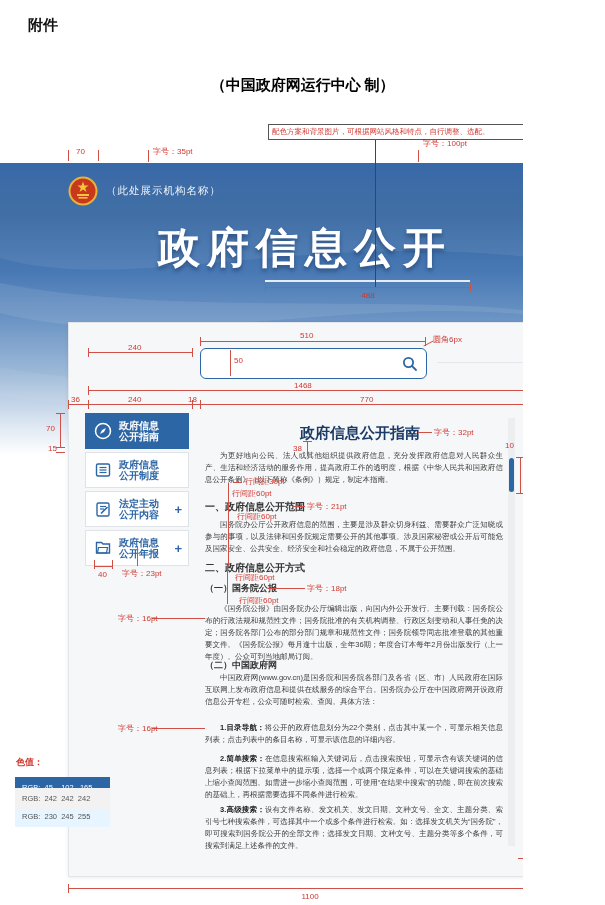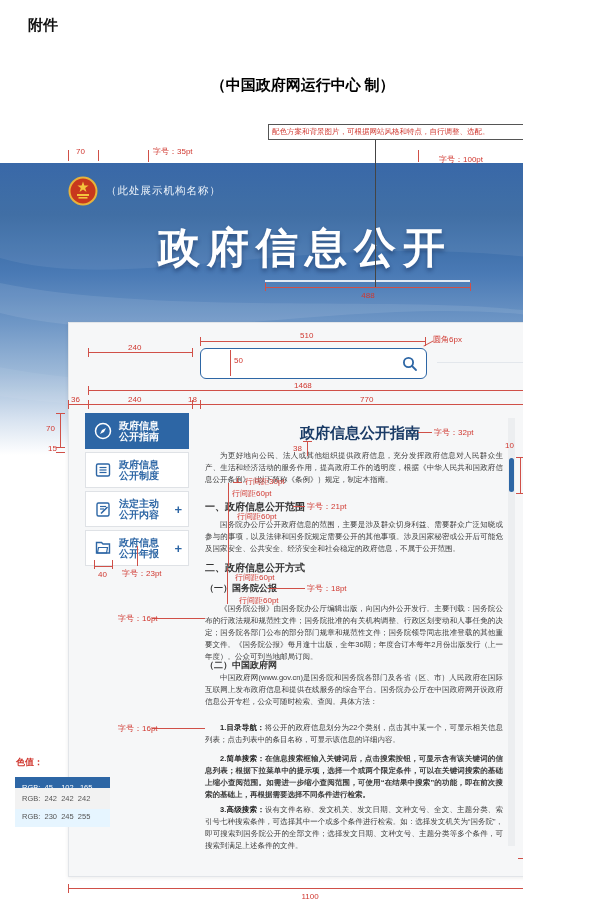--- a/index.html
+++ b/index.html
@@ -68,21 +68,21 @@
   <div class="abs note-box">配色方案和背景图片，可根据网站风格和特点，自行调整、选配。</div>
   <div class="abs doc-sub">（中国政府网运行中心 制）</div>
   <div class="vl kl" style="left:375px;top:139px;height:148px;"></div>
 
   <div class="vl" style="left:68px;top:150px;height:11px;"></div>
   <div class="vl" style="left:98px;top:150px;height:11px;"></div>
   <div class="ann" style="left:76px;top:147px;">70</div>
   <div class="vl" style="left:148px;top:150px;height:12px;"></div>
   <div class="ann" style="left:153px;top:147px;">字号：35pt</div>
   <div class="vl" style="left:418px;top:150px;height:12px;"></div>
-  <div class="ann" style="left:423px;top:155px;margin-left:16px;">字号：100pt</div>
+  <div class="ann" style="left:423px;top:139px;">字号：100pt</div>
 
   <div class="abs banner-bg">
     <svg width="605" height="292" style="position:absolute;left:0;top:0">
       <path d="M0,95 C140,135 330,55 605,105 L605,0 L0,0 Z" fill="#ffffff" opacity="0.07"></path>
       <path d="M0,150 C180,195 400,115 605,165 C500,120 200,160 0,120 Z" fill="#ffffff" opacity="0.09"></path>
       <path d="M-20,230 C200,270 430,190 620,240 C480,200 180,245 -20,200 Z" fill="#ffffff" opacity="0.06"></path>
     </svg>
   </div>
   <svg class="abs" style="left:68px;top:176px;z-index:3" width="30" height="30" viewBox="0 0 30 30">
     <circle cx="15" cy="15" r="13.5" fill="#c8381d" stroke="#e8b33a" stroke-width="2"></circle>
@@ -230,21 +230,21 @@
   <div class="vl" style="left:227px;top:568px;height:36px;z-index:5;"></div>
   <div class="ann" style="left:239px;top:596px;">行间距60pt</div>
   <p class="para" style="top:603px;">《国务院公报》由国务院办公厅编辑出版，向国内外公开发行。主要刊载：国务院公布的行政法规和规范性文件；国务院批准的有关机构调整、行政区划变动和人事任免的决定；国务院各部门公布的部分部门规章和规范性文件；国务院领导同志批准登载的其他重要文件。《国务院公报》每月逢十出版，全年36期；年度合订本每年2月份出版发行（上一年度）。公众可到当地邮局订阅。</p>
   <div class="ann" style="left:118px;top:614px;">字号：16pt</div>
   <div class="hl" style="left:152px;top:618px;width:53px;z-index:5;"></div>
   <div class="h-mid" style="top:659px;">（二）中国政府网</div>
   <p class="para" style="top:672px;">中国政府网(www.gov.cn)是国务院和国务院各部门及各省（区、市）人民政府在国际互联网上发布政府信息和提供在线服务的综合平台。国务院办公厅在中国政府网开设政府信息公开专栏，公众可随时检索、查阅。具体方法：</p>
   <div class="ann" style="left:118px;top:724px;">字号：16pt</div>
   <div class="hl" style="left:152px;top:728px;width:53px;z-index:5;"></div>
   <p class="para" style="top:722px;"><b>1.目录导航：</b><span>将公开的政府信息划分为22个类别，点击其中某一个，可显示相关信息列表；点击列表中的条目名称，可显示该信息的详细内容。</span></p>
-  <p class="para" style="top:753px;font-weight:bold;"><b>2.简单搜索：</b><span>在信息搜索框输入关键词后，点击搜索按钮，可显示含有该关键词的信息列表；根据下拉菜单中的提示项，选择一个或两个限定条件，可以在关键词搜索的基础上缩小查阅范围。如需进一步缩小查阅范围，可使用“在结果中搜索”的功能，即在前次搜索的基础上，再根据需要选择不同条件进行检索。</span></p>
+  <p class="para" style="top:753px;"><b>2.简单搜索：</b><span>在信息搜索框输入关键词后，点击搜索按钮，可显示含有该关键词的信息列表；根据下拉菜单中的提示项，选择一个或两个限定条件，可以在关键词搜索的基础上缩小查阅范围。如需进一步缩小查阅范围，可使用“在结果中搜索”的功能，即在前次搜索的基础上，再根据需要选择不同条件进行检索。</span></p>
   <p class="para" style="top:804px;"><b>3.高级搜索：</b><span>设有文件名称、发文机关、发文日期、文种文号、全文、主题分类、索引号七种搜索条件，可选择其中一个或多个条件进行检索。如：选择发文机关为“国务院”，即可搜索到国务院公开的全部文件；选择发文日期、文种文号、主题分类等多个条件，可搜索到满足上述条件的文件。</span></p>
 
   <div class="abs sb-track"></div>
   <div class="abs sb-thumb"></div>
   <div class="ann" style="left:505px;top:441px;z-index:6;">10</div>
   <div class="hl" style="left:516px;top:457px;width:9px;z-index:6;"></div>
   <div class="hl" style="left:516px;top:493px;width:9px;z-index:6;"></div>
   <div class="vl" style="left:520px;top:457px;height:36px;z-index:6;"></div>
   <div class="ann" style="left:526px;top:471px;z-index:6;">80</div>
 

